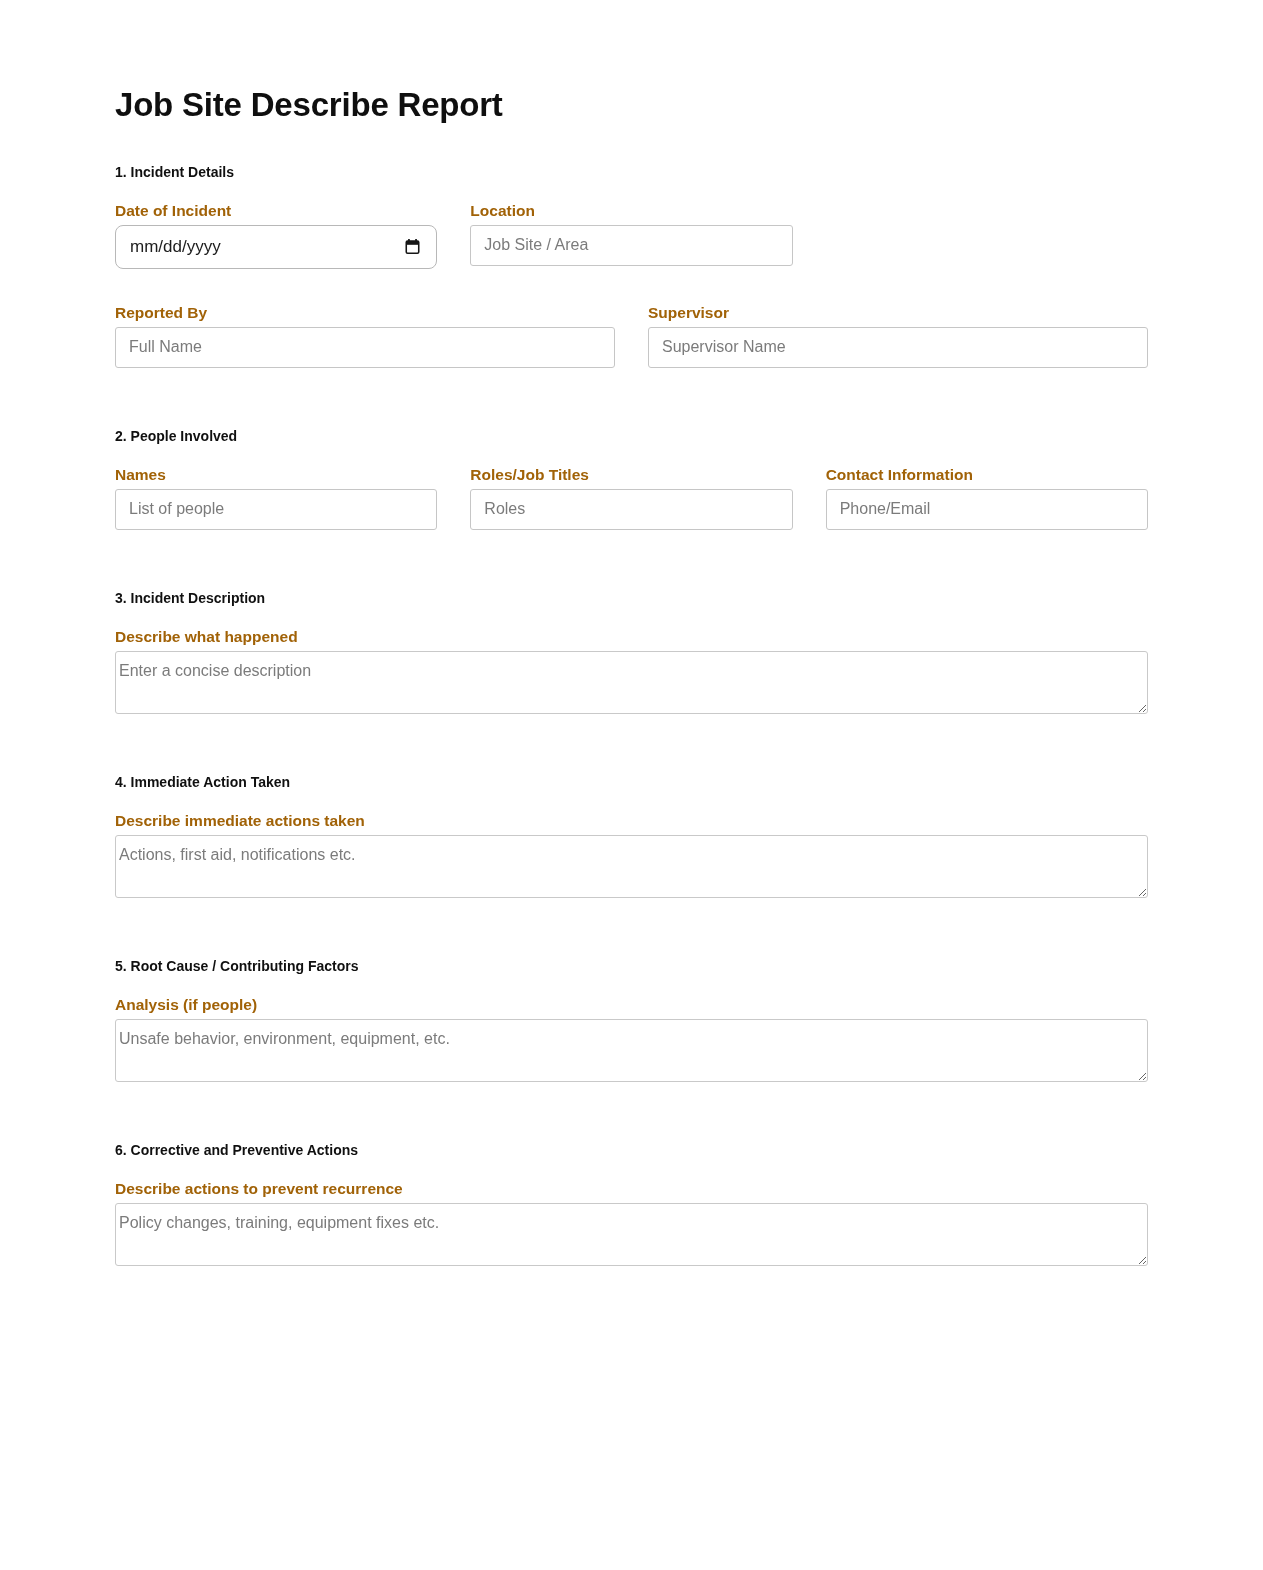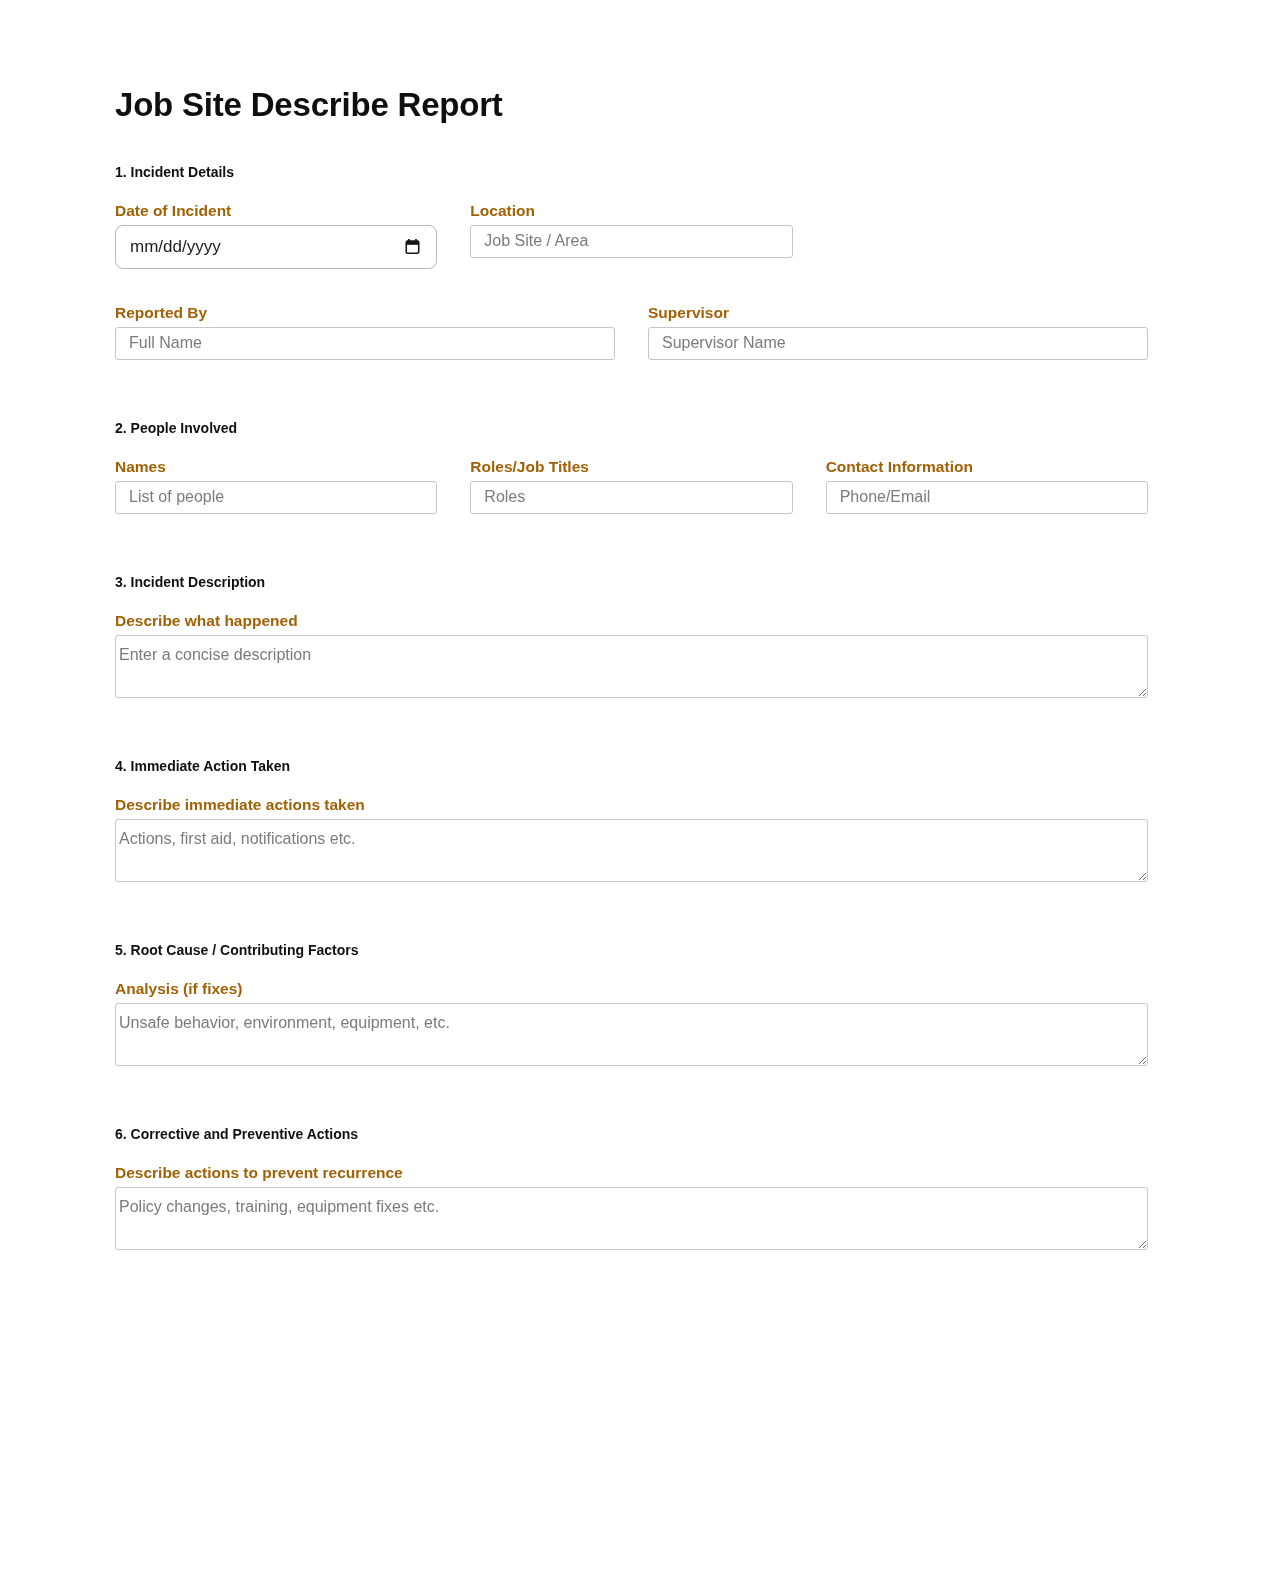--- a/index.html
+++ b/index.html
@@ -37,21 +37,21 @@
   .row + .row { margin-top: 36px; }
   .field-label {
     font-size: 15.5px;
     line-height: 16px;
     font-weight: bold;
     margin-bottom: 6px;
     color: #a16207;
   }
   .text-input {
     width: 100%;
-    height: 33px;
+    height: 41px;
     border: 1px solid #c6c6c6;
     border-radius: 3px;
     background: #ffffff;
     padding: 0 13px;
     font-family: "Liberation Sans", sans-serif;
     font-size: 16px;
     color: #0c4a6e;
     outline: none;
   }
   .text-input::placeholder { color: #7b7b7b; opacity: 1; }
@@ -160,21 +160,21 @@
   </section>
 
   <section class="form-section">
     <h2 class="section-heading">4. Immediate Action Taken</h2>
     <div class="field-label">Describe immediate actions taken</div>
     <textarea class="textarea-input" placeholder="Actions, first aid, notifications etc." style=""></textarea>
   </section>
 
   <section class="form-section">
     <h2 class="section-heading">5. Root Cause / Contributing Factors</h2>
-    <div class="field-label">Analysis (if fixes)</div>
+    <div class="field-label">Analysis (if people)</div>
     <textarea class="textarea-input" placeholder="Unsafe behavior, environment, equipment, etc." style=""></textarea>
   </section>
 
   <section class="form-section">
     <h2 class="section-heading">6. Corrective and Preventive Actions</h2>
     <div class="field-label">Describe actions to prevent recurrence</div>
     <textarea class="textarea-input" placeholder="Policy changes, training, equipment fixes etc." style=""></textarea>
   </section>
 
 </div>

